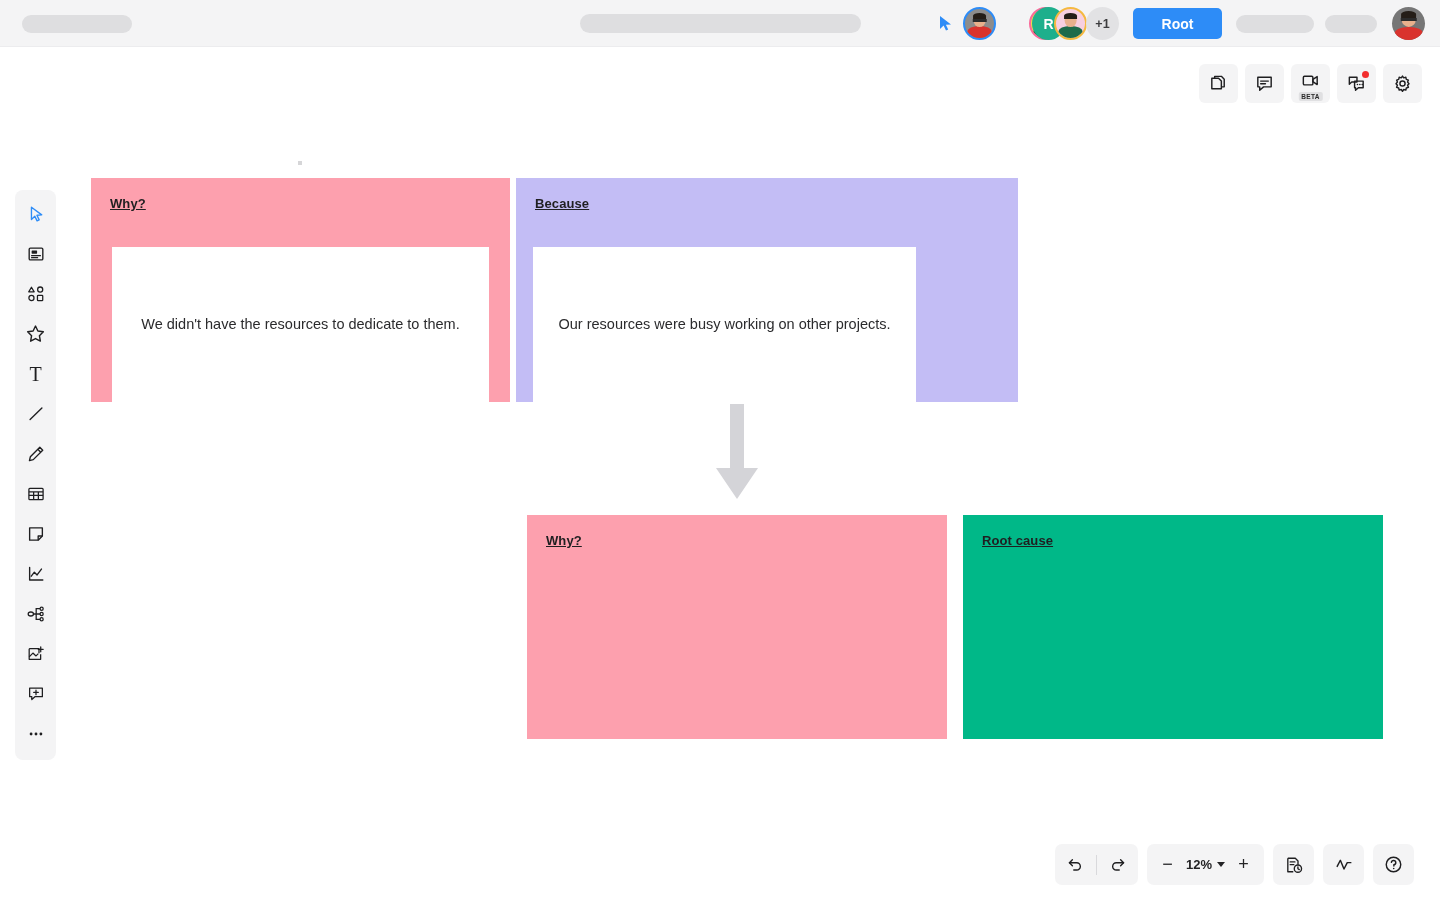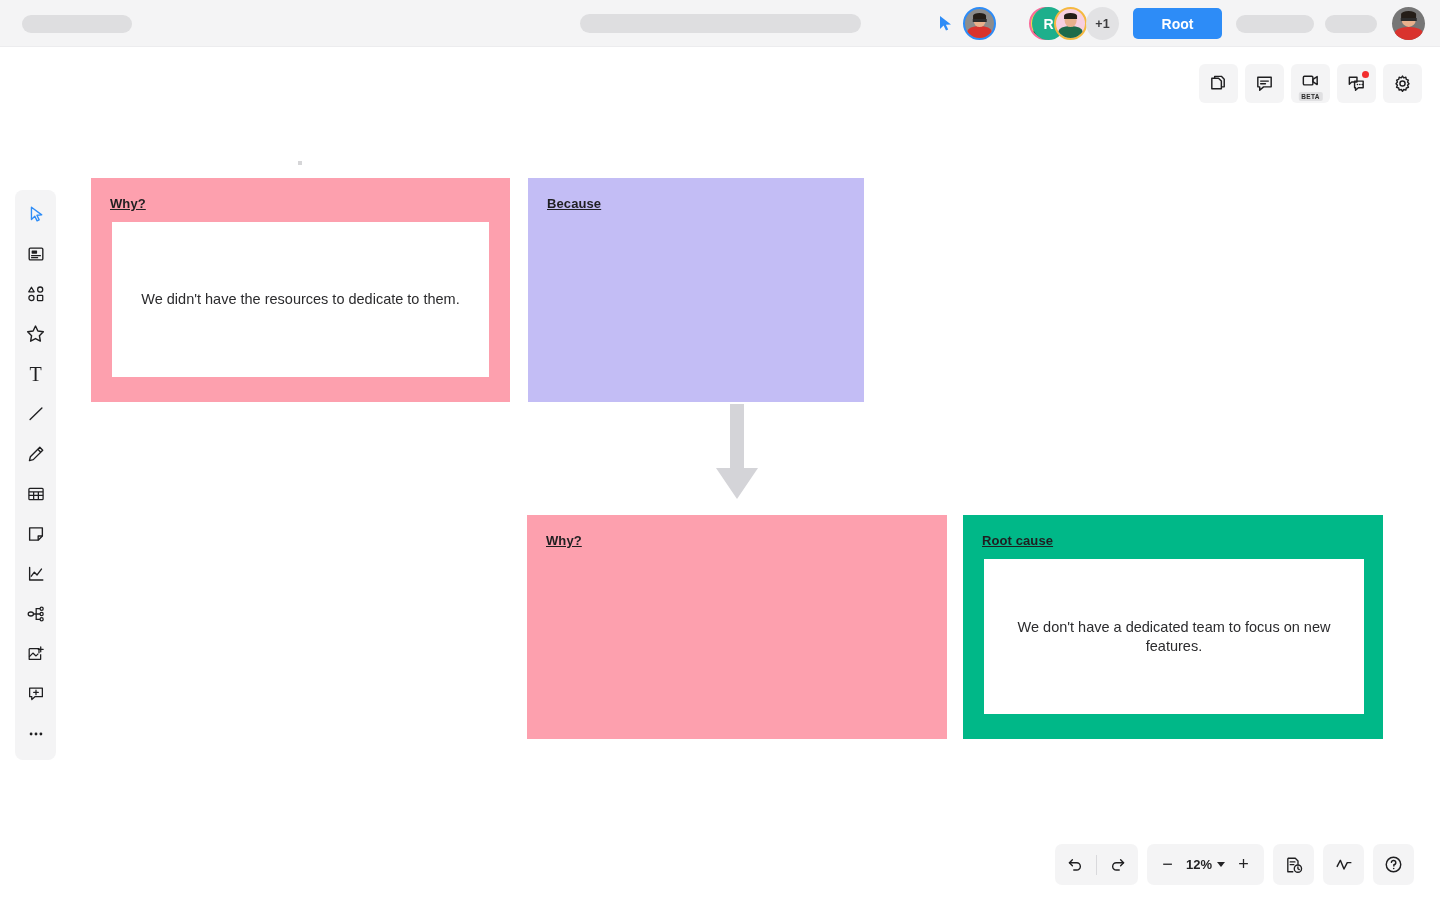--- a/index.html
+++ b/index.html
@@ -140,27 +140,27 @@
     font-size: 13px; font-weight: 700; color: #1f1f21;
     letter-spacing: .1px;
     text-decoration: underline;
   }
   .card-inner {
     position: absolute;
     background: #ffffff;
     display: flex; align-items: center; justify-content: center;
     padding: 10px 22px;
     text-align: center;
-    font-size: 14.5px; color: #2b2b2d; line-height: 1.25;
+    font-size: 14.5px; color: #2b2b2d; line-height: 1.25; margin-top: 25px;
   }
 
   #card-why-1 { left: 91px; top: 178px; width: 419px; height: 224px; background: #fda0ae; }
   #card-why-1 .card-inner { left: 21px; top: 44px; width: 377px; height: 155px; }
 
-  #card-because { left: 528px; top: 178px; width: 336px; height: 224px; background: #c3bdf5; }
+  #card-because { left: 516px; top: 178px; width: 502px; height: 224px; background: #c3bdf5; }
   #card-because .card-inner { left: 17px; top: 44px; width: 383px; height: 155px; }
 
   #card-why-2 { left: 527px; top: 515px; width: 420px; height: 224px; background: #fda0ae; }
   #card-why-2 .card-inner { left: 18px; top: 44px; width: 382px; height: 155px; }
 
   #card-root { left: 963px; top: 515px; width: 420px; height: 224px; background: #00b888; }
   #card-root .card-inner { left: 21px; top: 44px; width: 380px; height: 155px; }
 
   
   .arrow {
@@ -412,35 +412,35 @@
 
 <div class="dot-marker"></div>
 
 <div class="card" id="card-why-1">
   <div class="card-label">Why?</div>
   <div class="card-inner">We didn't have the resources to dedicate to them.</div>
 </div>
 
 <div class="card" id="card-because">
   <div class="card-label">Because</div>
+  <div class="card-inner">Our resources were busy working on other projects.</div>
 </div>
 
 <div class="arrow">
   <svg viewBox="0 0 52 97" width="52" height="97">
     <path d="M19 0 H33 V64 H47 L26 95 L5 64 H19 Z" fill="#d4d4d8"></path>
   </svg>
 </div>
 
 <div class="card" id="card-why-2">
   <div class="card-label">Why?</div>
 </div>
 
 <div class="card" id="card-root">
   <div class="card-label">Root cause</div>
-  <div class="card-inner">We don't have a dedicated team to focus on new features.</div>
 </div>
 
 <div class="bottombar">
 
   <div class="bgroup">
     <div class="bbtn">
       <svg viewBox="0 0 22 22" width="19" height="19" fill="none" stroke="#1f1f21" stroke-width="1.6" stroke-linecap="round" stroke-linejoin="round">
         <path d="M7.4 5.6 L4 9 L7.4 12.4"></path>
         <path d="M4 9 H12.4 a4.2 4.2 0 0 1 0 8.4 H9"></path>
       </svg>

